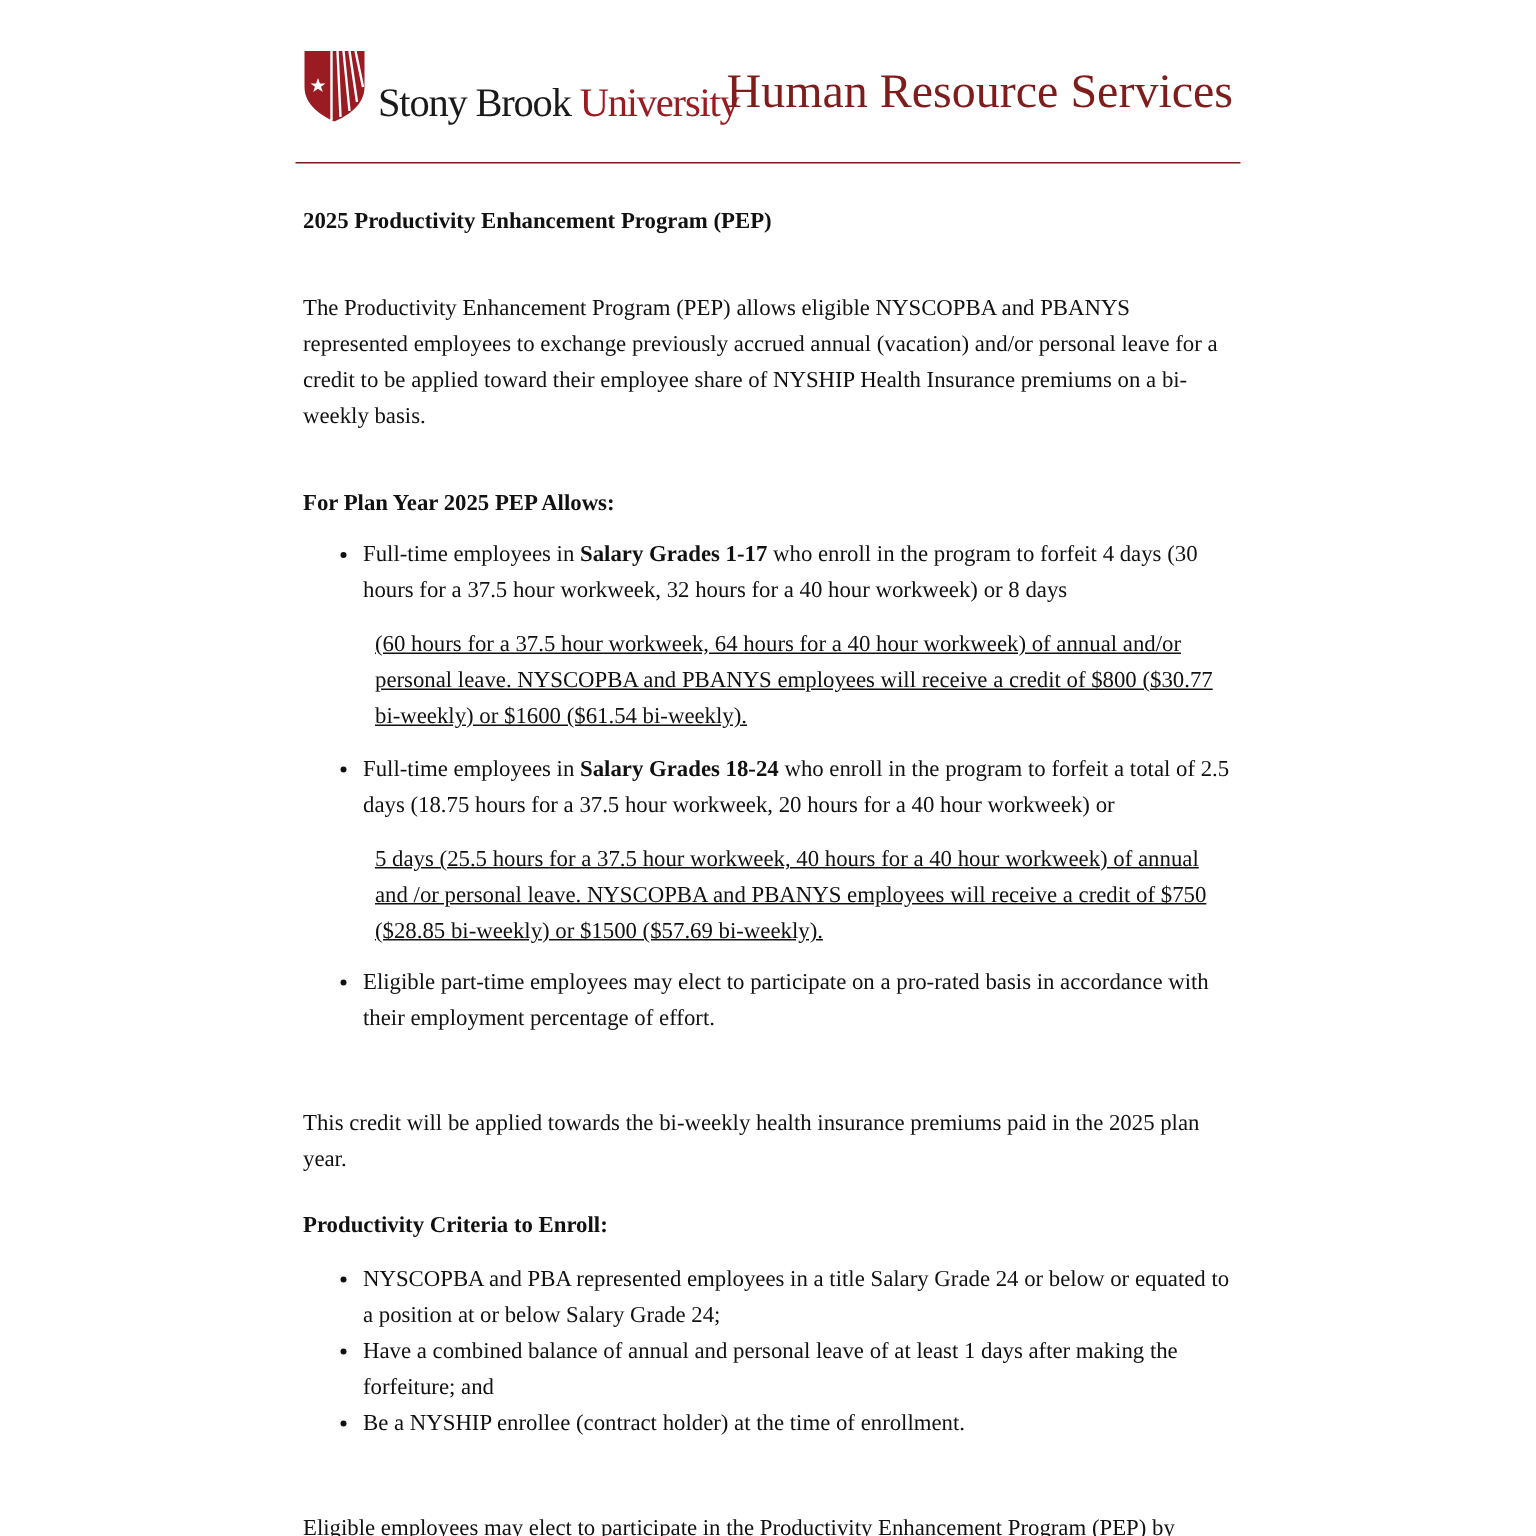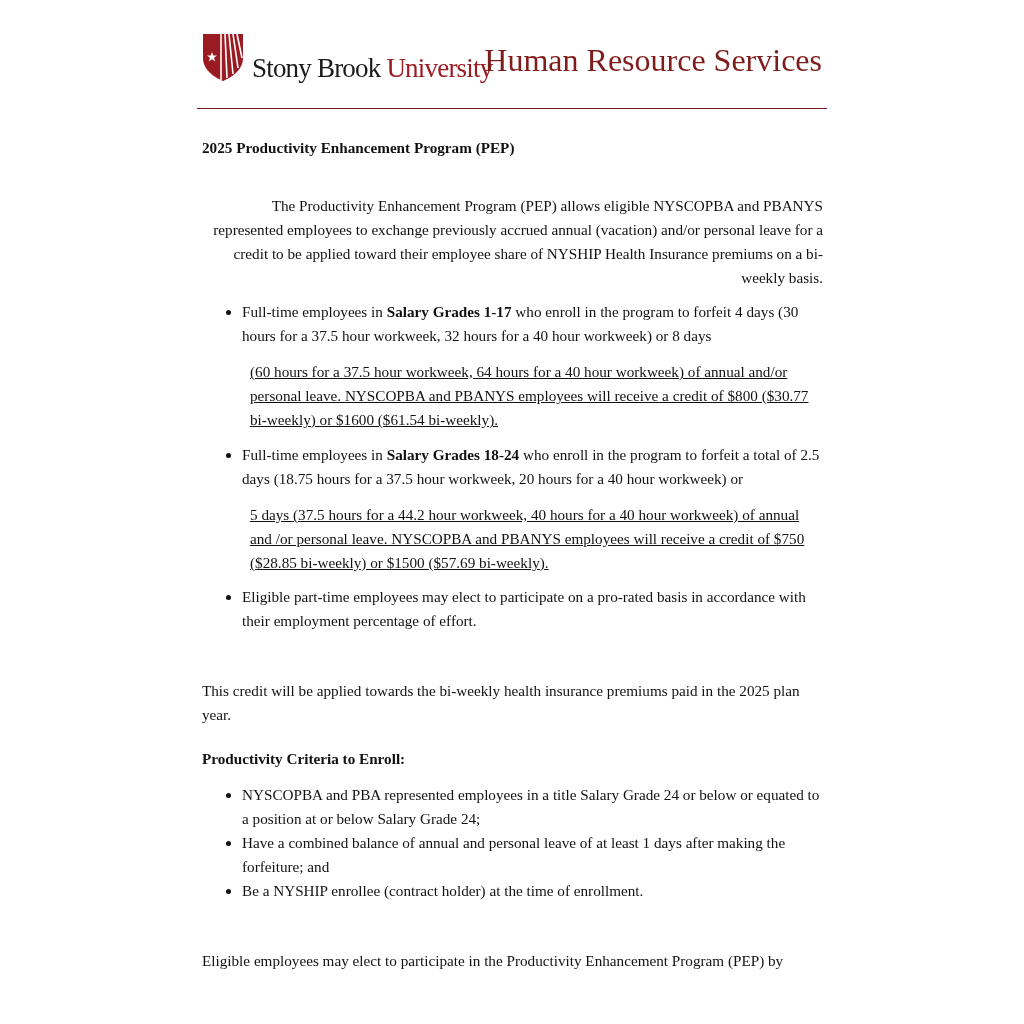--- a/index.html
+++ b/index.html
@@ -56,21 +56,20 @@
       padding-right: 4px;
       font-size: 15.2px;
       line-height: 24px;
     }
     .title {
       font-weight: bold;
       margin: 27px 0 0 0;
     }
     .para {
       margin: 34px 0 0 0;
-      text-align: right;
     }
     .section-head {
       font-weight: bold;
       margin: 34px 0 0 0;
     }
     ul.list {
       margin: 10px 0 1px 0;
       padding-left: 40px;
       list-style: disc;
     }
@@ -114,29 +113,30 @@
       <span class="logo-text"><span class="sb">Stony Brook </span><span class="univ">University</span></span>
     </div>
     <div class="dept">Human Resource Services</div>
   </div>
 
   <div class="content">
     <p class="title">2025 Productivity Enhancement Program (PEP)</p>
 
     <p class="para">The Productivity Enhancement Program (PEP) allows eligible NYSCOPBA and PBANYS represented employees to exchange previously accrued annual (vacation) and/or personal leave for a credit to be applied toward their employee share of NYSHIP Health Insurance premiums on a bi-weekly basis.</p>
 
+    <p class="section-head">For Plan Year 2025 PEP Allows:</p>
 
     <ul class="list">
       <li>
         <span>Full-time employees in </span><b>Salary Grades 1-17</b><span> who enroll in the program to forfeit 4 days (30 hours for a 37.5 hour workweek, 32 hours for a 40 hour workweek) or 8 days</span>
         <span class="cont">(60 hours for a 37.5 hour workweek, 64 hours for a 40 hour workweek) of annual and/or personal leave.  NYSCOPBA and PBANYS employees will receive a credit of $800 ($30.77 bi-weekly) or $1600 ($61.54 bi-weekly).</span>
       </li>
       <li class="li-gap">
         <span>Full-time employees in </span><b>Salary Grades 18-24</b><span> who enroll in the program to forfeit a total of 2.5 days (18.75 hours for a 37.5 hour workweek, 20 hours for a 40 hour workweek) or</span>
-        <span class="cont">5 days (37.5 hours for a 44.2 hour workweek, 40 hours for a 40 hour workweek) of annual and /or personal leave.  NYSCOPBA and PBANYS employees will receive a credit of $750 ($28.85 bi-weekly) or $1500 ($57.69 bi-weekly).</span>
+        <span class="cont">5 days (25.5 hours for a 37.5 hour workweek, 40 hours for a 40 hour workweek) of annual and /or personal leave.  NYSCOPBA and PBANYS employees will receive a credit of $750 ($28.85 bi-weekly) or $1500 ($57.69 bi-weekly).</span>
       </li>
       <li class="li-gap2">Eligible part-time employees may elect to participate on a pro-rated basis in accordance with their employment percentage of effort.</li>
     </ul>
 
     <p class="para2">This credit will be applied towards the bi-weekly health insurance premiums paid in the 2025 plan year.</p>
 
     <p class="section-head2">Productivity Criteria to Enroll:</p>
 
     <ul class="list2">
       <li>NYSCOPBA and PBA represented employees in a title Salary Grade 24 or below or equated to a position at or below Salary Grade 24;</li>

